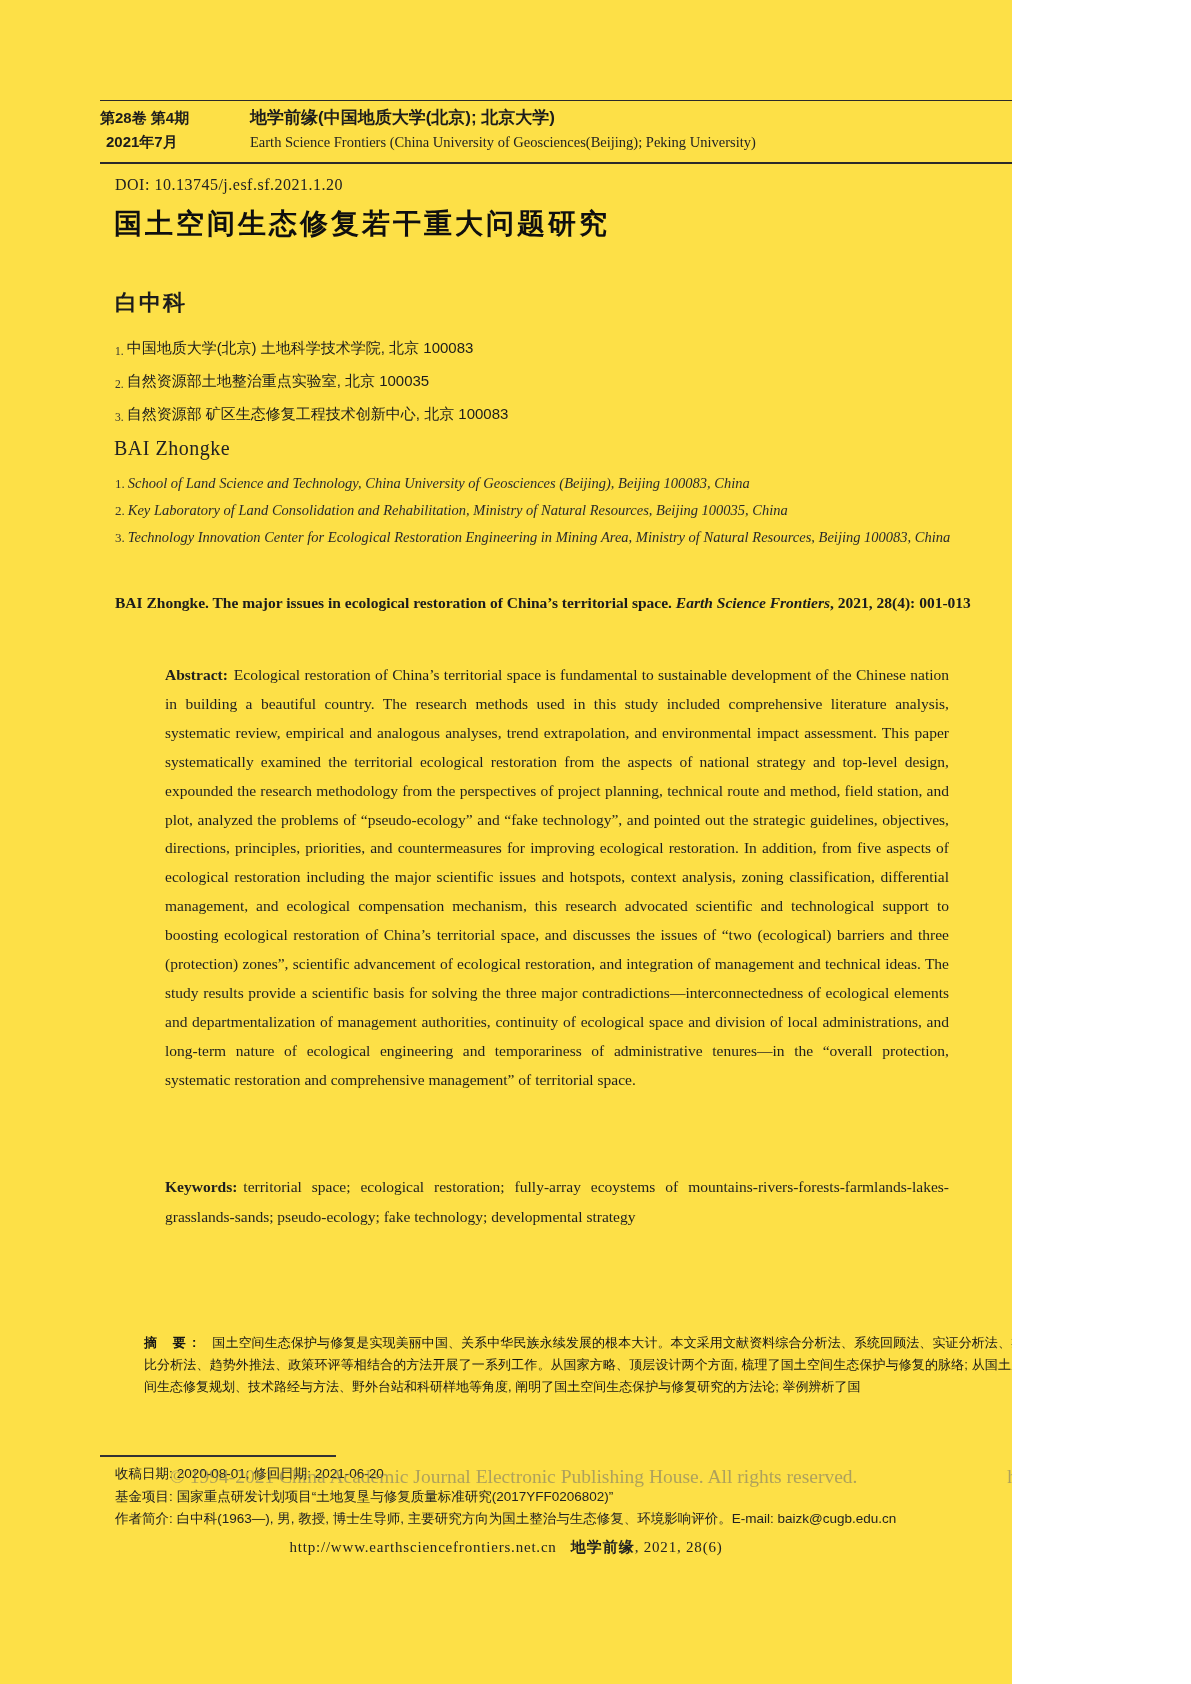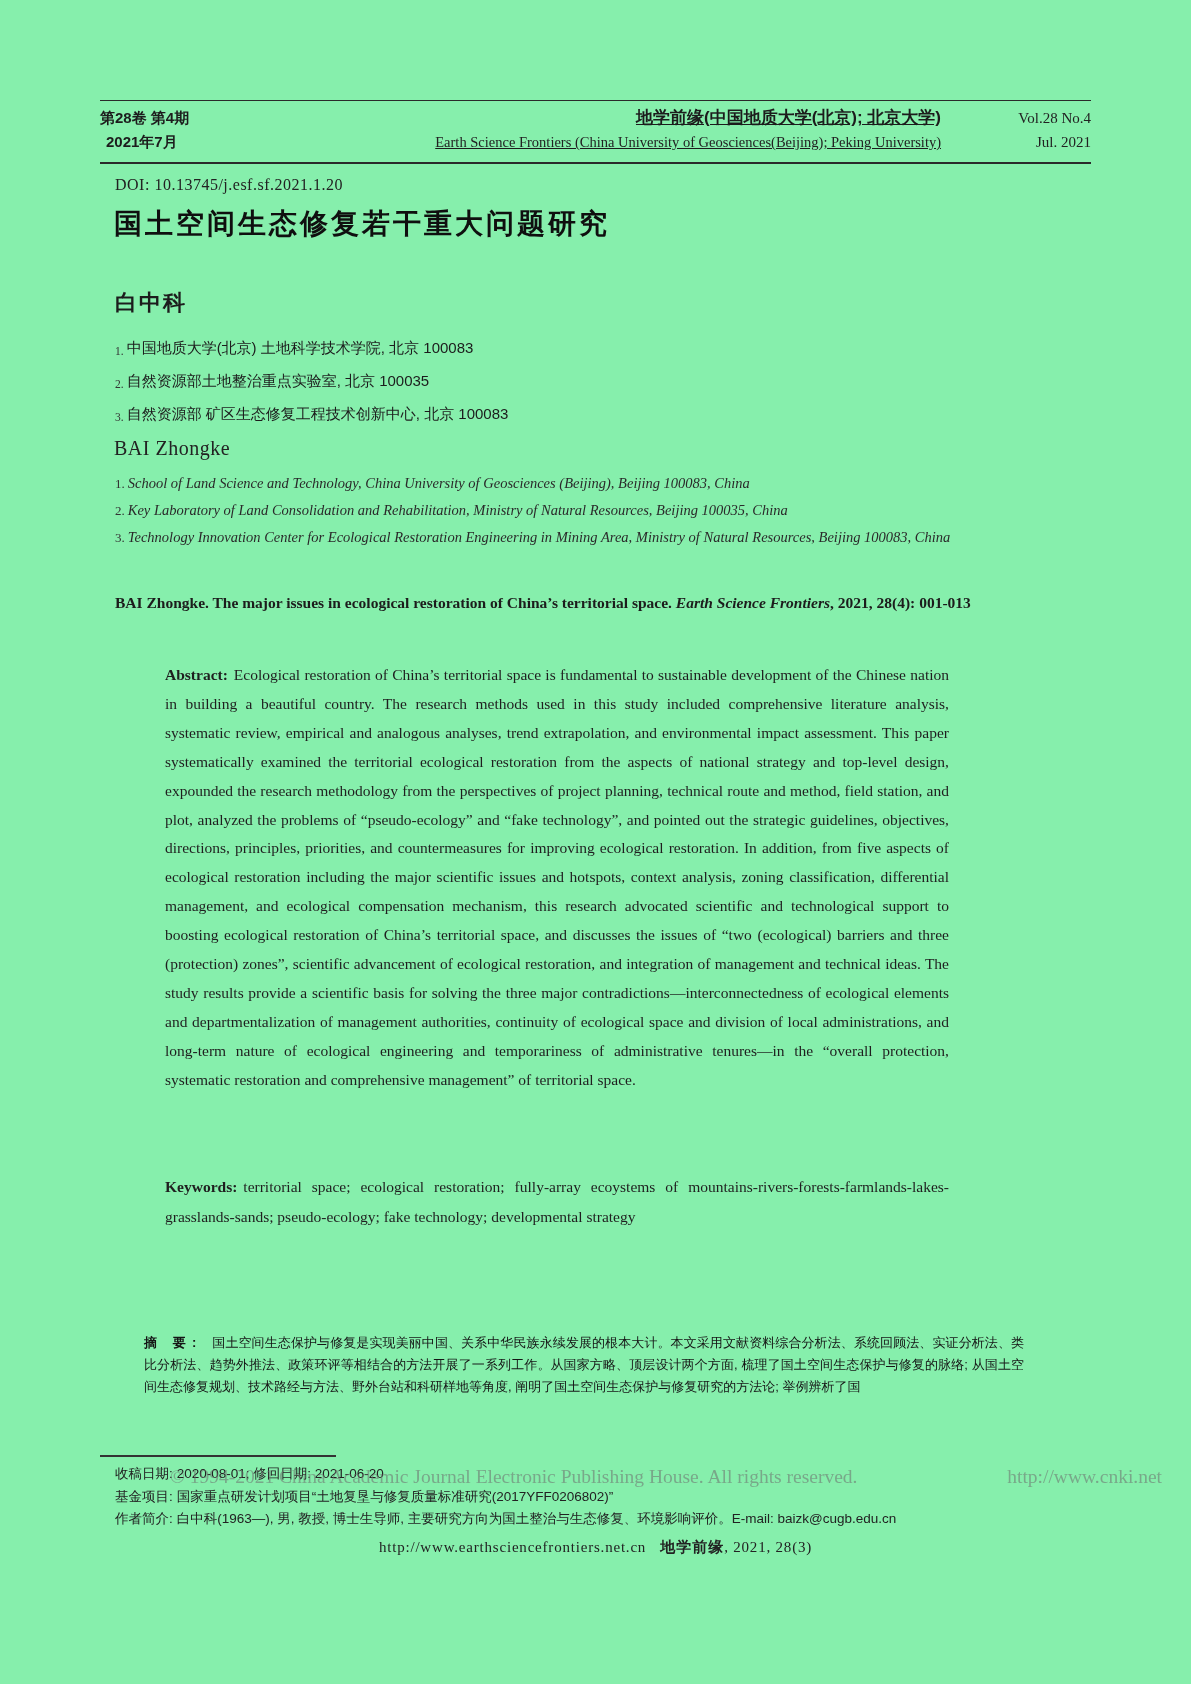--- a/index.html
+++ b/index.html
@@ -1,35 +1,35 @@
 <!DOCTYPE html>
 <html><head>
 <meta charset="utf-8">
 <style>
   * { margin:0; padding:0; box-sizing:border-box; }
   html,body { background:#ffffff; }
   .page {
     position:relative;
-    width:1191px; height:1684px;
-    background:#86efac;
+    width:1012px; height:1684px;
+    background:#fde047;
     color:#1c1c1c;
     font-family:"Liberation Serif", serif;
     overflow:hidden;
   }
   .rule { position:absolute; left:100px; width:991px; background:#2a2a2a; }
   .rule-top { top:100px; height:1px; }
   .rule-bottom { top:162px; height:2px; }
 
   .header-row {
     position:absolute; top:106px; left:100px; width:991px;
     display:flex; justify-content:space-between; align-items:flex-start;
   }
   .hdr-left { width:150px; font-family:"Liberation Sans", sans-serif; font-size:15px; line-height:24px; font-weight:600; }
   .hdr-left .l2 { padding-left:6px; }
-  .hdr-center { text-align:right; flex:1;text-decoration:underline; }
+  .hdr-center { text-align:left; flex:1; }
   .hdr-center .cn { font-family:"Liberation Sans", sans-serif; font-size:17px; font-weight:700; line-height:24px; }
   .hdr-center .en { font-family:"Liberation Serif", serif; font-size:14.5px; line-height:25px; color:#222; }
   .hdr-right { width:150px; text-align:right; font-size:15px; line-height:24px; color:#222; }
 
   .doi { position:absolute; top:176px; left:115px; font-size:16px; letter-spacing:0.5px; color:#222; }
 
   .title-cn {
     position:absolute; top:205px; left:114px;
     font-family:"Liberation Sans", sans-serif;
     font-size:28px; font-weight:700; letter-spacing:3px; color:#0f0f0f;
@@ -139,16 +139,16 @@
     <div class="fn-line"><span class="fn-label">基金项目:</span><span>国家重点研发计划项目“土地复垦与修复质量标准研究(2017YFF0206802)”</span></div>
     <div class="fn-line"><span class="fn-label">作者简介:</span><span>白中科(1963—), 男, 教授, 博士生导师, 主要研究方向为国土整治与生态修复、环境影响评价。E-mail: baizk@cugb.edu.cn</span></div>
   </div>
 
   <div class="watermark">
     <span>© 1994-2021 China Academic Journal Electronic Publishing House. All rights reserved.</span>
     <span>http://www.cnki.net</span>
   </div>
 
   <div class="page-footer">
-    <span>http://www.earthsciencefrontiers.net.cn</span><span class="journal-cn">地学前缘</span><span>, 2021, 28(3)</span>
+    <span>http://www.earthsciencefrontiers.net.cn</span><span class="journal-cn">地学前缘</span><span>, 2021, 28(6)</span>
   </div>
 
 </div>
 
 </body></html>

